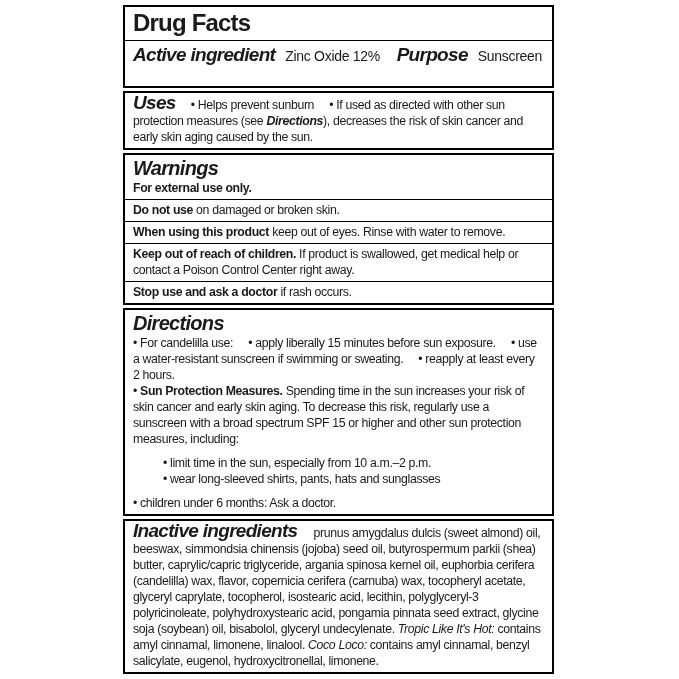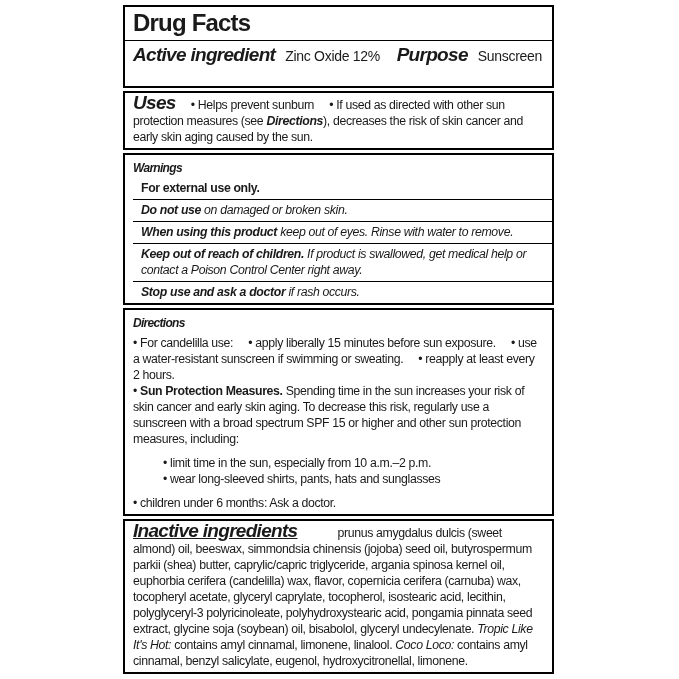--- a/index.html
+++ b/index.html
@@ -25,32 +25,31 @@
   .pad { padding: 2px 8px 3px 8px; }
 
   
   .h-main {
     font-weight: 700;
     font-size: 24px; letter-spacing: -0.8px;
     line-height: 28px;
   }
   .h-sec {
     font-style: italic; font-weight: 700;
-    font-size: 12px; letter-spacing: -0.7px;
+    font-size: 20px; letter-spacing: -0.7px;
     line-height: 23px;
   }
   .h-inline {
     font-style: italic; font-weight: 700;
     font-size: 19px; letter-spacing: -0.7px;
   }
   .body-txt, .body-p {
     font-size: 12.3px;
     letter-spacing: -0.35px;
     line-height: 16px;
-    margin-left: 8px;
   }
   .body-p { margin: 0; }
   .bold { font-weight: 700; }
   .bi { font-weight: 700; font-style: italic; }
   .it { font-style: italic; }
 
   .hairline { border-top: 1.5px solid #000; height: 0; }
 
   
   .ai-row {
@@ -58,33 +57,33 @@
     align-items: flex-end; padding: 3px 10px 20px 8px;
   }
   .ai-group { display: flex; align-items: baseline; }
   .ai-value { font-size: 14px; letter-spacing: -0.3px; margin-left: 10px; }
 
   
   .inline-bullet::before { content: "\2022\00a0 "; }
   .ib-gap { margin-left: 12px; }
 
   
-  .w-row { border-top: 1.6px solid #000; font-style: italic; }
+  .w-row { border-top: 1.6px solid #000; }
 
   
   .sub-bullets { margin: 8px; padding: 0 0 0 22px; list-style: none; }
   .sub-bullets li::before { content: "\2022\00a0 "; }
   .dir-bullet::before { content: "\2022\00a0 "; }
 
   
   .other-row { display: flex; align-items: baseline; padding: 3px 8px 5px 8px; }
   .other-row .txt { margin-left: 14px; font-size: 12.6px; }
 
   
-  .inactive-head { margin-right: 40px; text-decoration: underline; }
+  .inactive-head { margin-right: 16px; }
 </style>
 </head>
 <body>
 
 <div class="label-wrap">
 
   <section class="box">
     <div class="pad">
       <div class="h-main">Drug Facts</div>
     </div>

